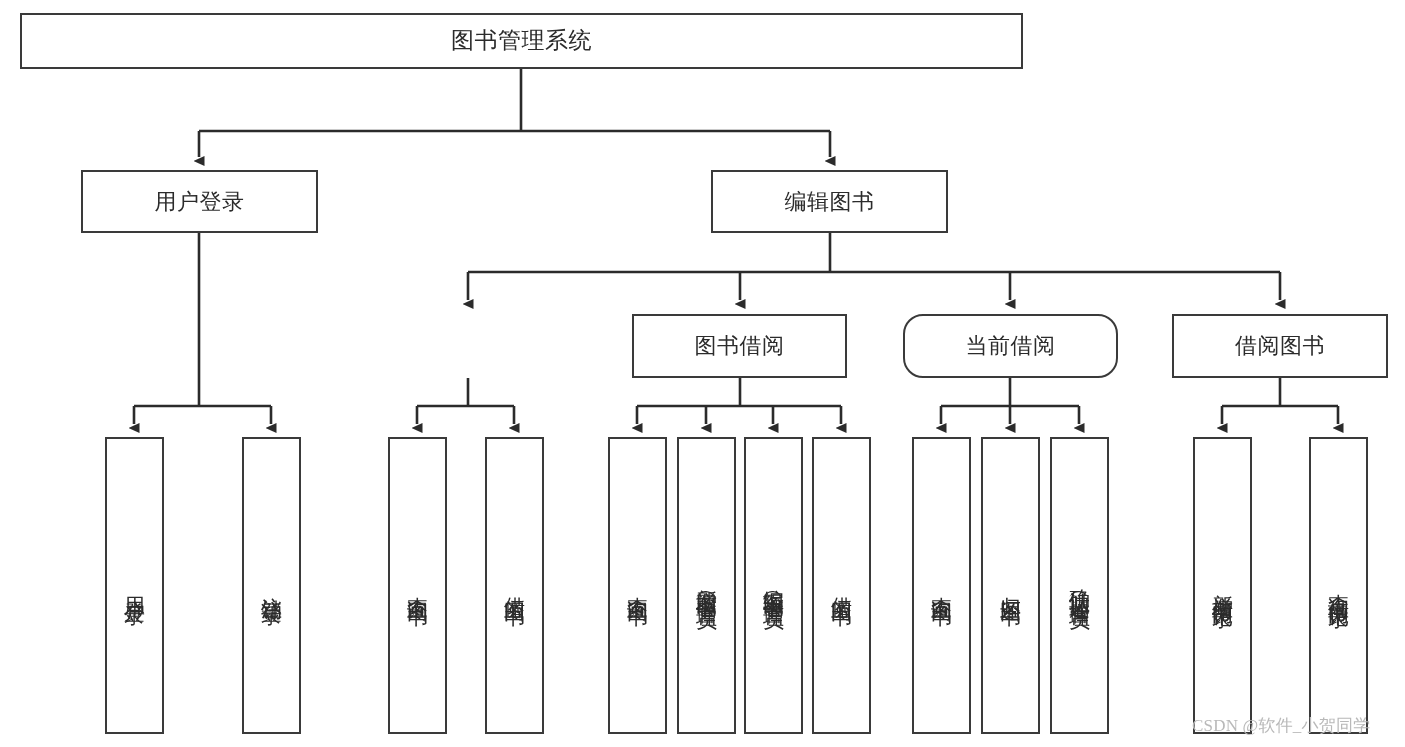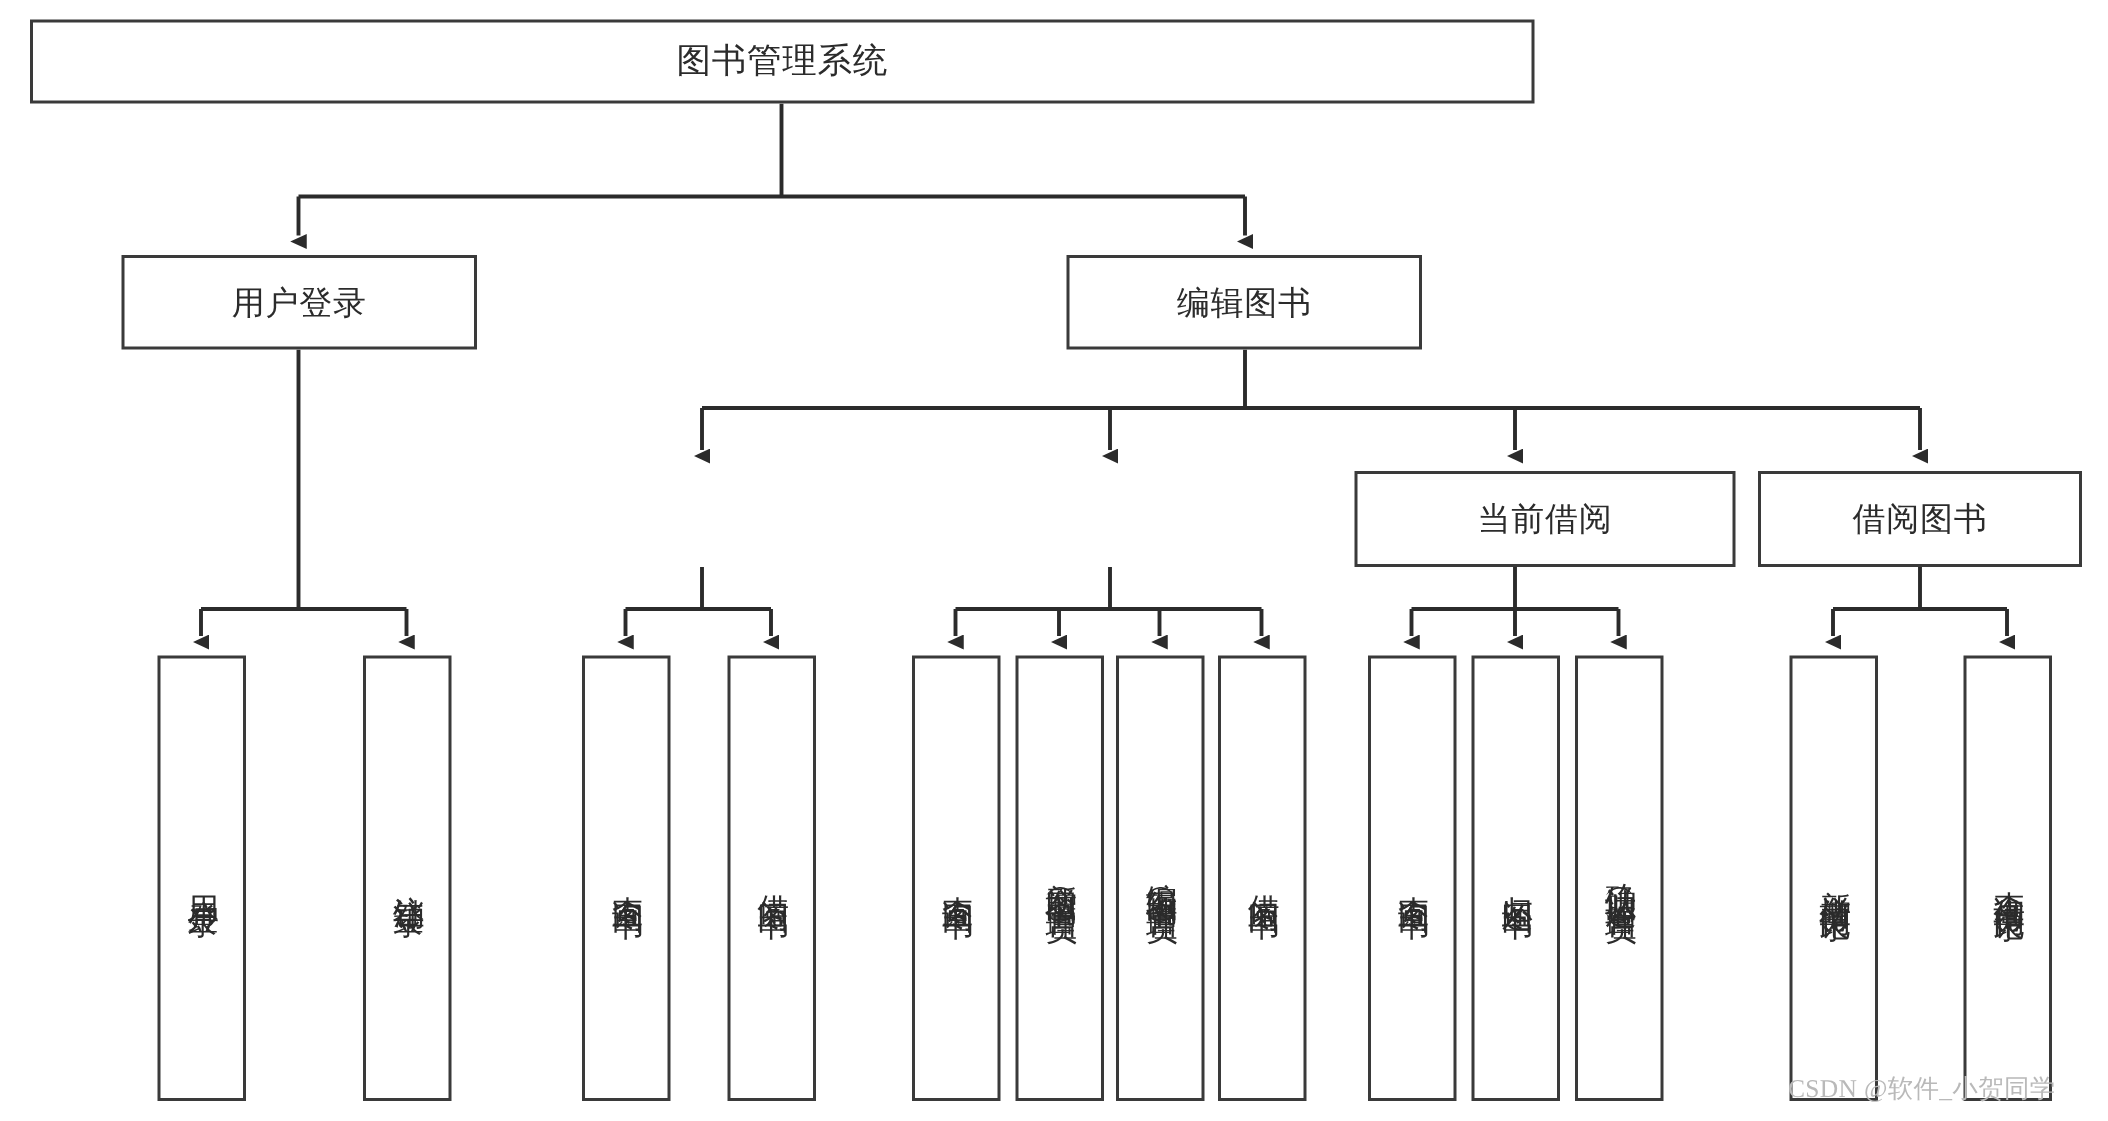--- a/index.html
+++ b/index.html
@@ -131,21 +131,24 @@
     <span class="node-label">图书管理系统</span>
   </div>
 
   <div class="node horiz" style="left:81px; top:170px; width:237px; height:63px;">
     <span class="node-label">用户登录</span>
   </div>
   <div class="node horiz" style="left:711px; top:170px; width:237px; height:63px;">
     <span class="node-label">编辑图书</span>
   </div>
 
-  <div class="node horiz" style="left:903px; top:314px; width:254px; height:64px;">
+  <div class="node horiz" style="left:632px; top:314px; width:215px; height:64px;">
+    <span class="node-label">图书借阅</span>
+  </div>
+  <div class="node horiz" style="left:903px; top:314px; width:215px; height:64px;border-radius:20px;">
     <span class="node-label">当前借阅</span>
   </div>
   <div class="node horiz" style="left:1172px; top:314px; width:216px; height:64px;">
     <span class="node-label">借阅图书</span>
   </div>
 
   <div class="node vert" style="left:105px; top:437px; width:59px; height:297px;">
     <span class="node-label">用户登录</span>
   </div>
   <div class="node vert" style="left:242px; top:437px; width:59px; height:297px;">

